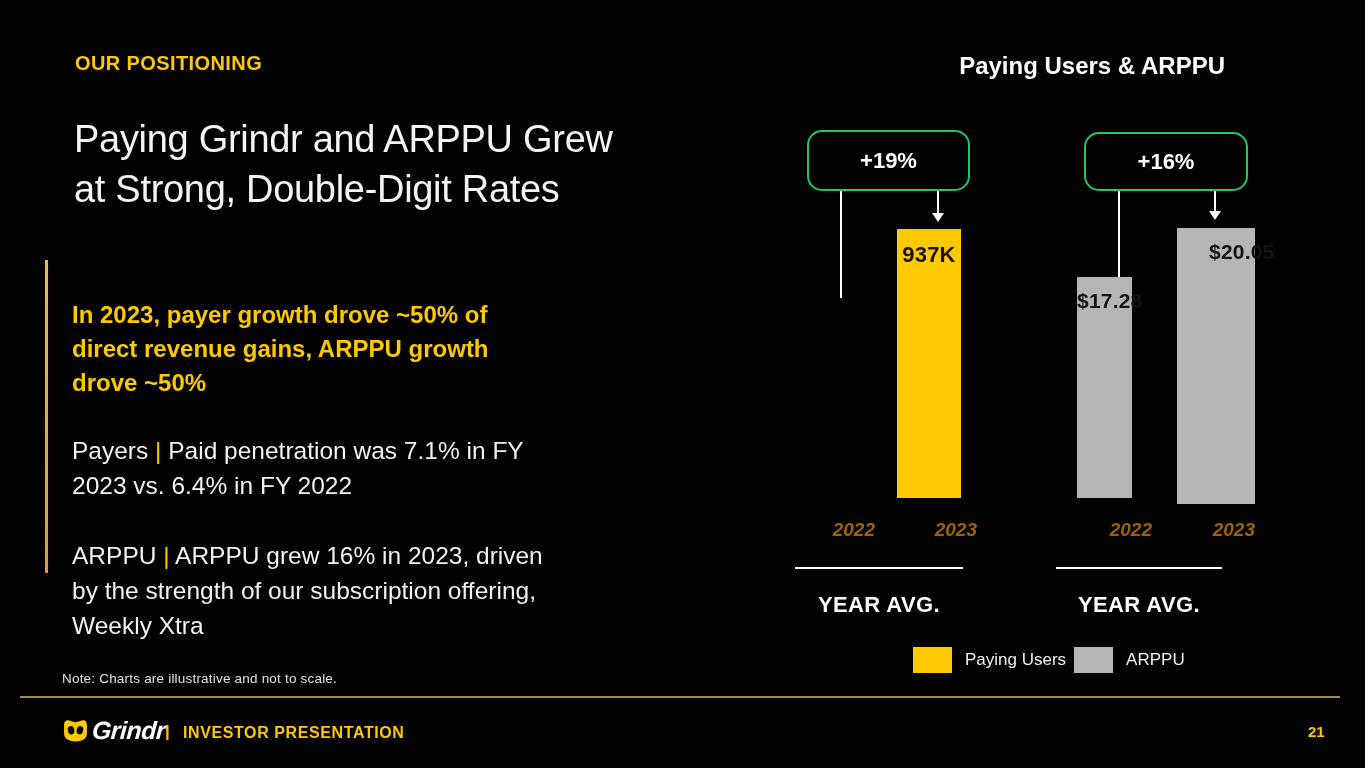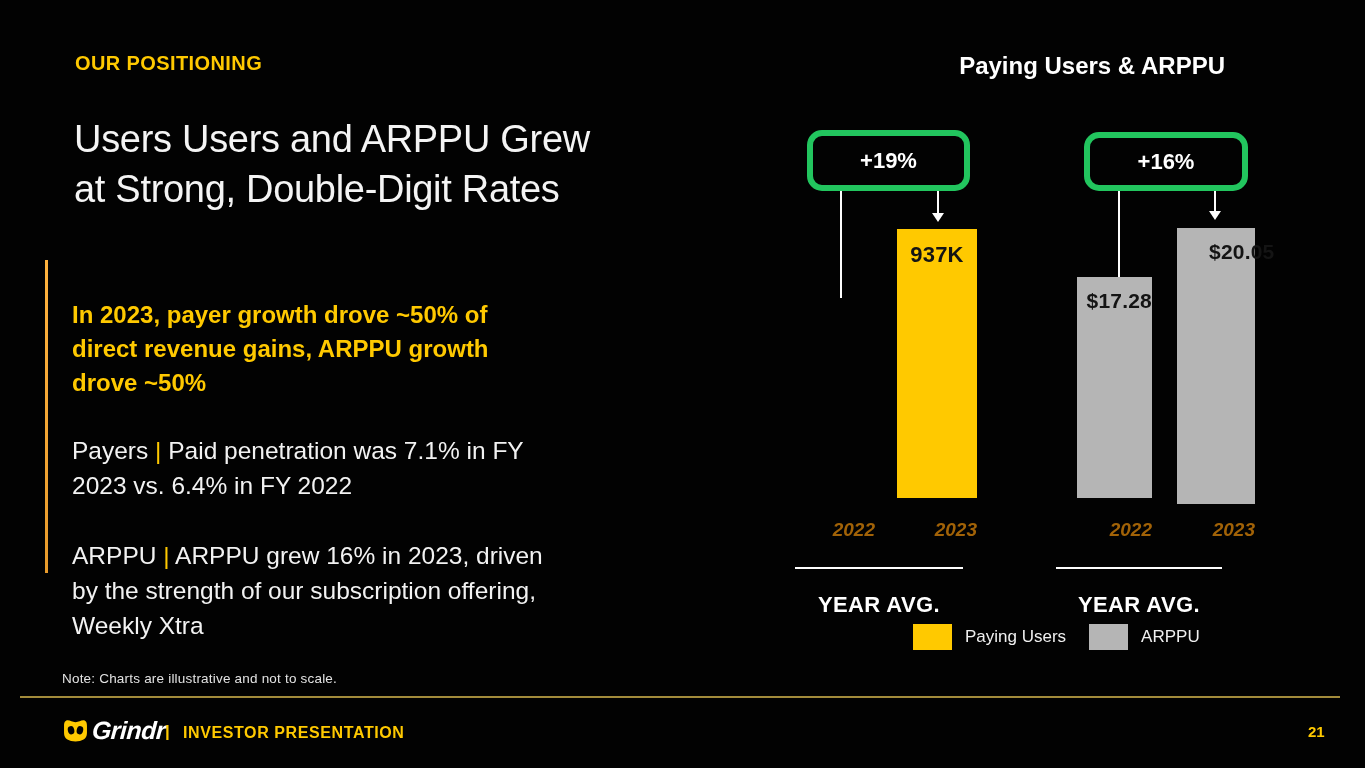--- a/index.html
+++ b/index.html
@@ -36,21 +36,21 @@
   .note {
     left:62px; top:671px; color:#e3e3e3; font-size:13.5px; letter-spacing:.2px;
   }
 
   
   .chart-title {
     left:795px; top:52px; width:430px; text-align:right; color:#fff;
     font-size:24px; font-weight:700;
   }
   .callout {
-    box-sizing:border-box; border:6px solid #22c55e; border-radius:15px;
+    box-sizing:border-box; border:2px solid #22c55e; border-radius:15px;
     display:flex; align-items:center; justify-content:center;
     color:#fff; font-size:22px; font-weight:700;
   }
   .callout.first  { left:807px;  top:130px; width:163px; height:61px; }
   .callout.second { left:1084px; top:132px; width:164px; height:59px; }
   .connector { width:2px; background:#fdfdfd; }
   .conn-1 { left:840px;  top:191px; height:107px; }
   .conn-2 { left:937px;  top:191px; height:23px;  }
   .conn-3 { left:1118px; top:191px; height:86px;  }
   .conn-4 { left:1214px; top:191px; height:21px;  }
@@ -60,22 +60,22 @@
   }
   .head-1 { left:932px;  top:213px; }
   .head-2 { left:1209px; top:211px; }
 
   .bar { box-sizing:border-box; text-align:center; }
   .bar .bar-value {
     font-weight:700; font-size:22px; color:#141414; padding-top:13px;
     letter-spacing:.2px;
   }
   .bar.pu-2022 { left:797px;  top:297px; width:78px; height:201px; background:var(--yellow); }
-  .bar.pu-2023 { left:897px;  top:229px; width:80px; height:269px; background:var(--yellow);text-align:center; }
-  .bar.ar-2022 { left:1077px; top:277px; width:75px; height:221px; background:var(--gray);text-align:right; }
+  .bar.pu-2023 { left:897px;  top:229px; width:64px; height:269px; background:var(--yellow);text-align:center; }
+  .bar.ar-2022 { left:1077px; top:277px; width:55px; height:221px; background:var(--gray);text-align:right; }
   .bar.ar-2023 { left:1177px; top:228px; width:78px; height:276px; background:var(--gray);padding-left:32px; }
   .bar.ar-2022 .bar-value, .bar.ar-2023 .bar-value { font-size:21px; padding-top:12px; }
 
   .year-label {
     color:#a16207; font-size:19px; font-weight:700; text-align:right; top:519px;font-style:italic;
   }
   .yl-1 { left:797px;  width:78px; }
   .yl-2 { left:897px;  width:80px; }
   .yl-3 { left:1077px; width:75px; }
   .yl-4 { left:1177px; width:78px; }
@@ -84,21 +84,21 @@
   .gu-1 { left:795px;  width:168px; }
   .gu-2 { left:1056px; width:166px; }
 
   .year-avg {
     color:#fff; font-size:22px; font-weight:700; letter-spacing:.4px;
     text-align:center; top:592px;
   }
   .ya-1 { left:795px;  width:168px; }
   .ya-2 { left:1056px; width:166px; }
 
-  .legend { left:913px; top:624px; display:flex; align-items:center; gap:23px; }
+  .legend { left:913px; top:647px; display:flex; align-items:center; gap:8px; }
   .legend-item { display:flex; align-items:center; gap:13px; }
   .swatch { width:39px; height:26px; }
   .swatch.pu { background:var(--yellow); }
   .swatch.ar { background:var(--gray); }
   .legend-label { color:#f0f0f0; font-size:17px; }
 
   
   .divider { left:20px; top:696px; width:1320px; height:2px; background:#a28b3b; }
   .brand { left:63px; top:716px; display:flex; align-items:center; gap:4px; }
   .brand-mark { width:25px; height:25px; display:block; }
@@ -114,21 +114,21 @@
   .page-number { left:1308px; top:723px; color:var(--yellow); font-size:15px; font-weight:700; }
 
   :root { --yellow:#FFC900; --gray:#B5B5B5; }
 </style>
 </head>
 <body>
 
 <div id="stage">
 
   <div class="abs eyebrow">OUR POSITIONING</div>
-  <h1 class="abs main-title">Users Users and ARPPU Grew
+  <h1 class="abs main-title">Paying Grindr and ARPPU Grew
 at Strong, Double-Digit Rates</h1>
 
   <div class="abs accent-bar"></div>
   <div class="abs highlight">In 2023, payer growth drove ~50% of
 direct revenue gains, ARPPU growth
 drove ~50%</div>
 
   <p class="abs body-text">
     <span>Payers </span><span class="pipe">| </span><span>Paid penetration was 7.1% in FY
 2023 vs. 6.4% in FY 2022</span>

